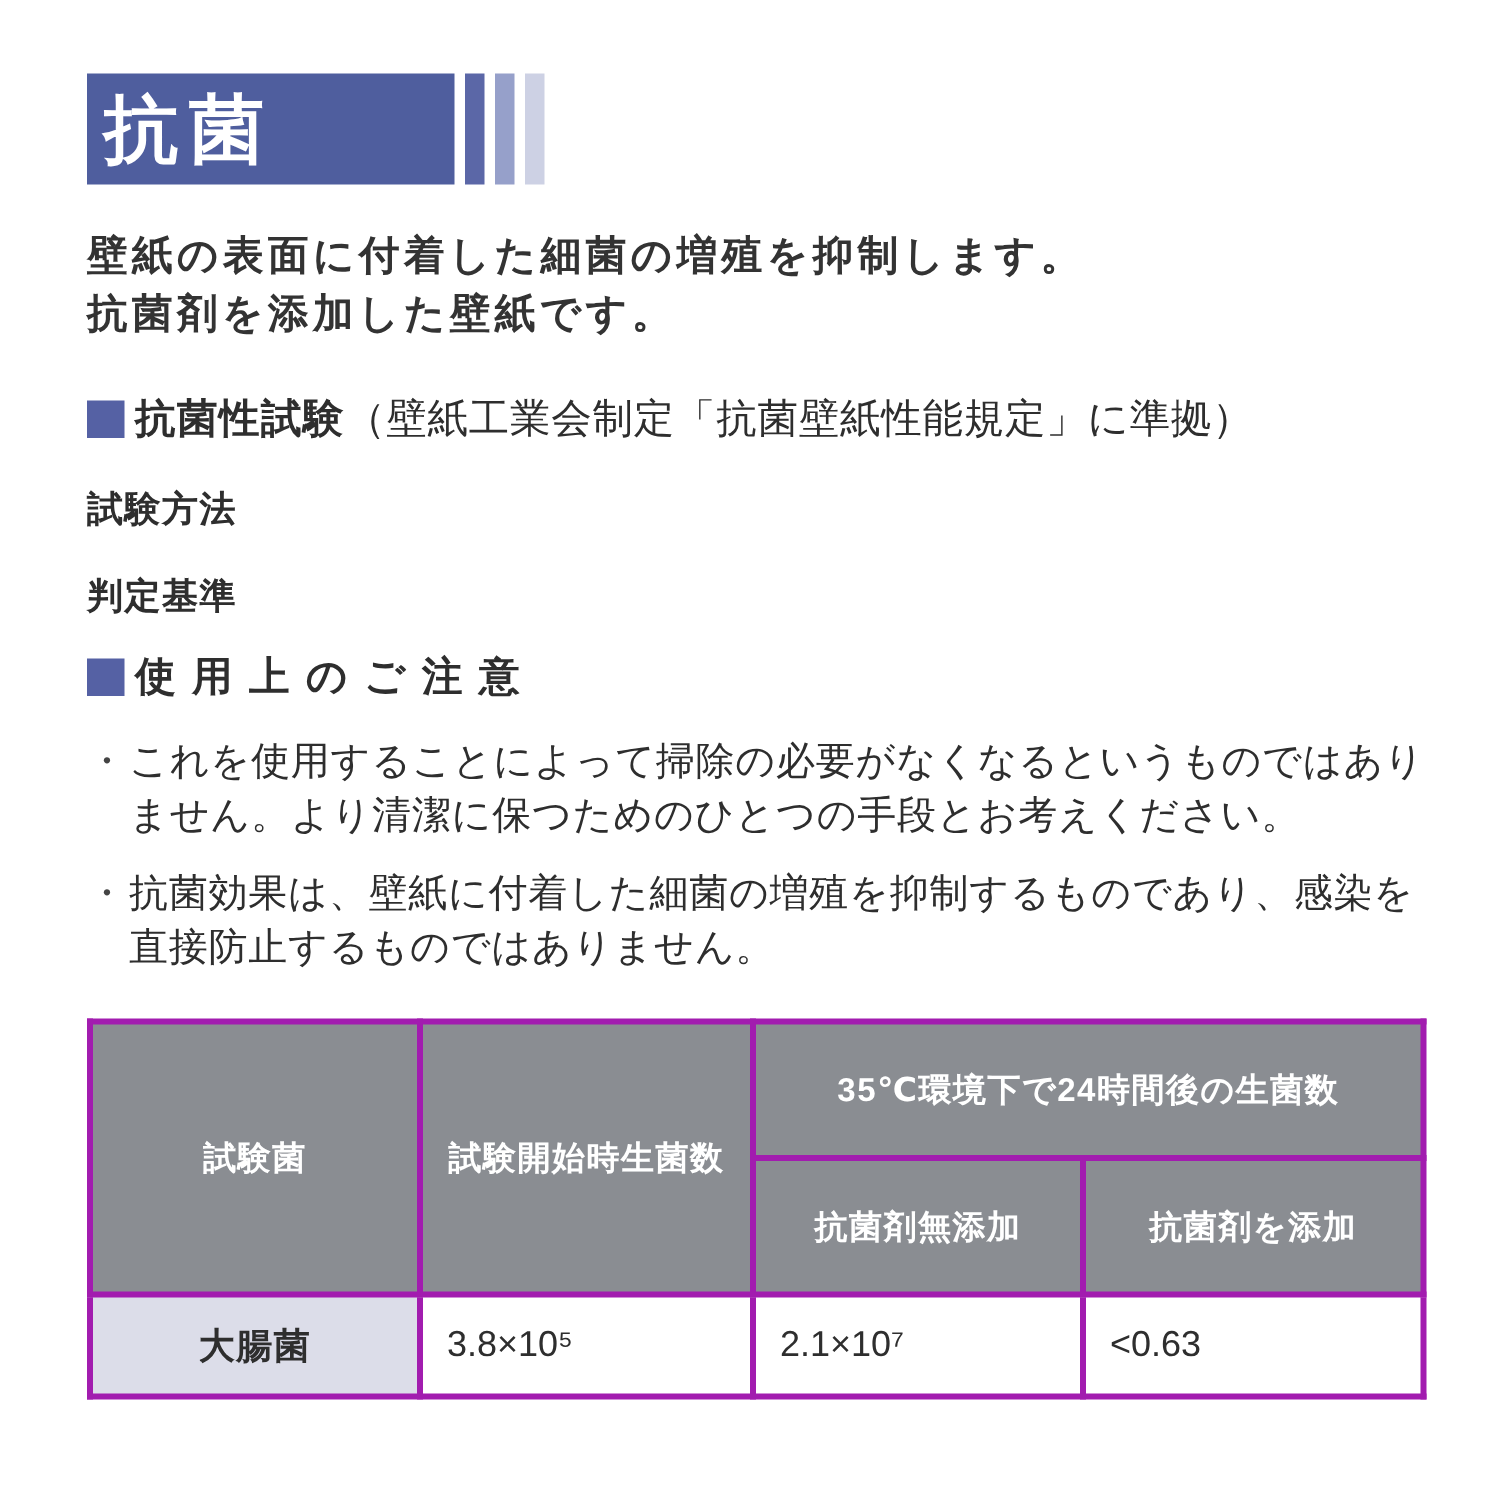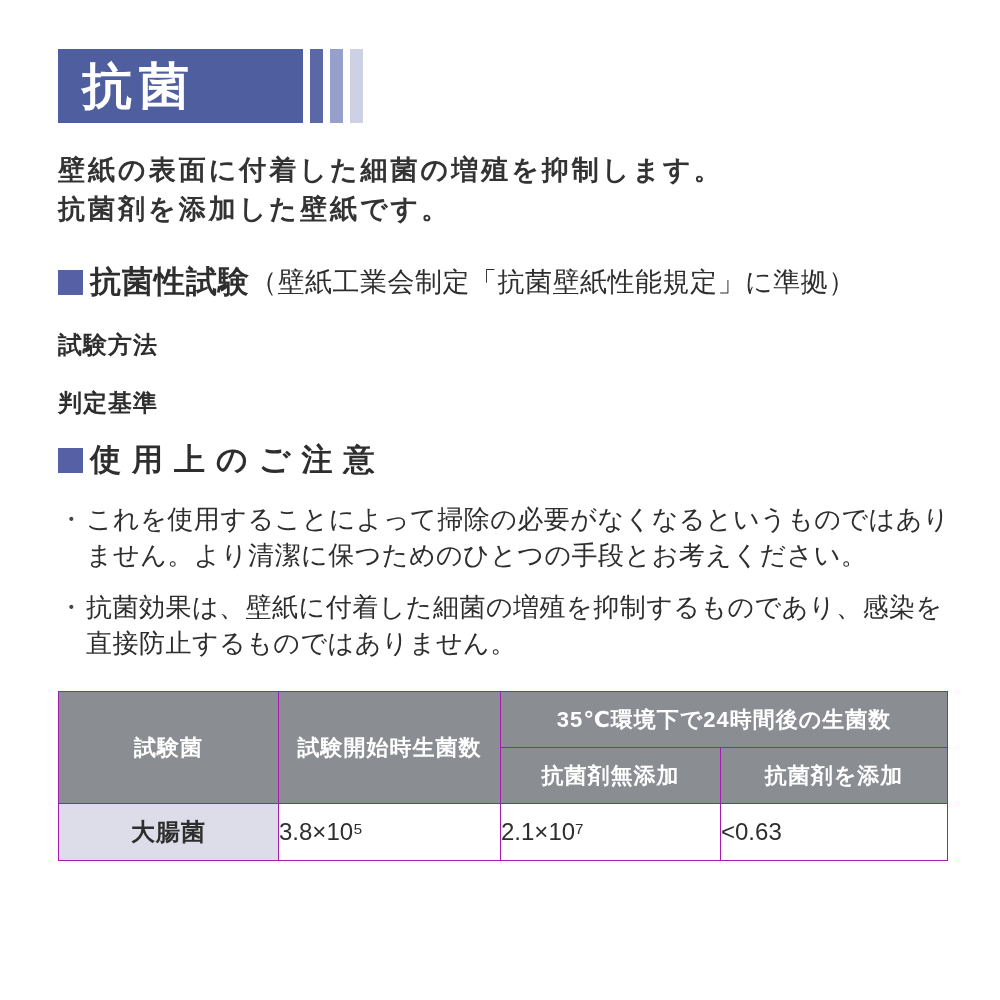--- a/index.html
+++ b/index.html
@@ -10,50 +10,50 @@
     color: #2e2e2e;
   }
   .page { width: 1000px; height: 1000px; box-sizing: border-box; padding: 49px 50px 0 58px; overflow: hidden; }
 
   
   .banner-row { display: flex; align-items: stretch; height: 74px; }
   .banner {
     width: 245px; background: #4f5e9e; color: #ffffff;
     display: flex; align-items: center;
     font-size: 50px; font-weight: bold; letter-spacing: 7px;
-    padding-left: 24px; box-sizing: border-box;
+    padding-left: 11px; box-sizing: border-box;
   }
   .stripe { width: 13px; }
   .stripe.s1 { background: #5b67a7; margin-left: 7px; }
   .stripe.s2 { background: #96a0ca; margin-left: 7px; }
   .stripe.s3 { background: #cdd1e4; margin-left: 7px; }
 
   
   .intro { margin-top: 28px; font-size: 27px; font-weight: 600; line-height: 39px; letter-spacing: 3px; color: #333333; }
 
   
   .section-heading { display: flex; align-items: center; margin-top: 32px; }
   .sq { width: 25px; height: 25px; background: #5561a4; margin-right: 7px; flex: none; }
-  .section-title { font-size: 31px; font-weight: 700; letter-spacing: 1px; }
+  .section-title { font-size: 27px; font-weight: 700; letter-spacing: 1px; }
   .section-subtitle { font-size: 27px; font-weight: 400; letter-spacing: 0.5px; }
   .section-heading.notes-h { margin-top: 20px; }
   .section-heading.notes-h .section-title { letter-spacing: 11px; }
 
   
   .sub-title { margin-top: 26px; font-size: 24px; font-weight: 700; letter-spacing: 1px; }
   .sub-body { margin-top: 9px; font-size: 24px; font-weight: 500; line-height: 34px; letter-spacing: 0.5px; }
 
   
   .notes-list { list-style: none; margin: 20px 0 0 0; padding: 0; }
   .note-item { position: relative; padding-left: 28px; max-width: 882px; font-size: 26px; font-weight: 500; line-height: 36px; letter-spacing: 0.5px; margin-top: 16px; }
   .bullet-dot { position: absolute; left: 0; top: 0; font-size: 26px; color: #444444; }
 
   
   table.results { border-collapse: collapse; margin-top: 30px; table-layout: fixed; width: 889px; }
-  table.results th, table.results td { border: 1px solid #a21caf; vertical-align: middle; padding: 0; }
+  table.results th, table.results td { border: 4px solid #a21caf; vertical-align: middle; padding: 16px; }
   thead th { background: #8a8d92; color: #ffffff; font-size: 22px; font-weight: 700; letter-spacing: 1px; height: 55px; }
   tbody tr { height: 57px; }
   tbody th.row-label { background: #dcdde9; font-size: 24px; font-weight: 700; color: #2e2e2e; letter-spacing: 1px; }
   tbody td { background: #ffffff; font-size: 24px; font-weight: 500; color: #2e2e2e; }
 </style>
 </head>
 <body>
 
 <div class="page">
 

